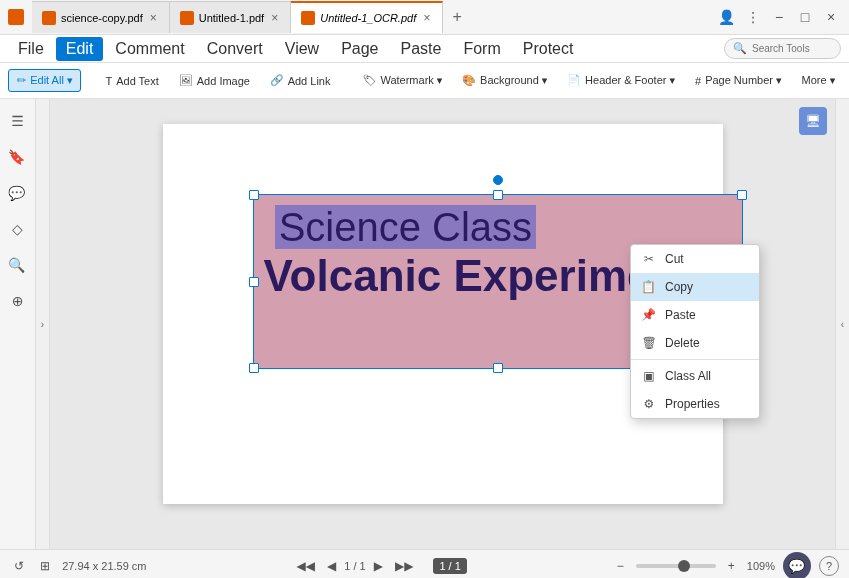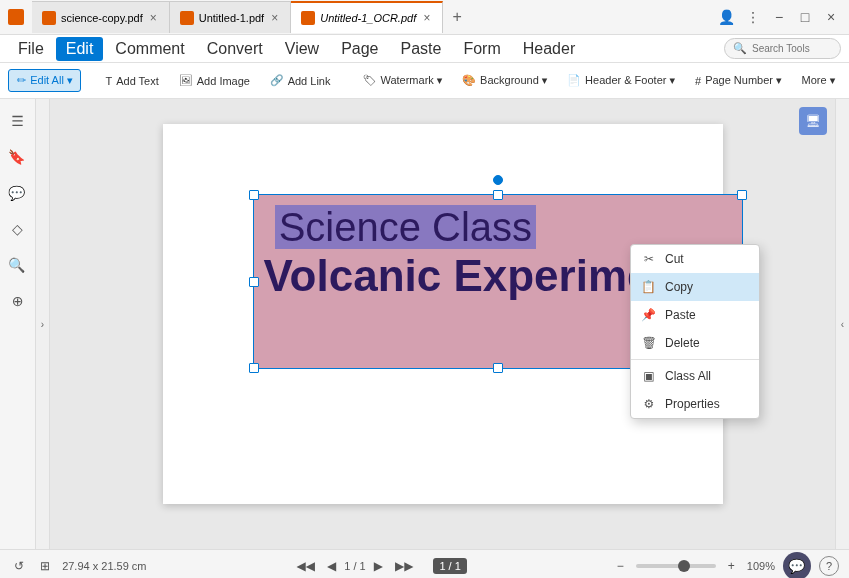--- a/index.html
+++ b/index.html
@@ -467,21 +467,21 @@
 
 <div class="menu-bar">
   <span class="menu-item">File</span>
   <span class="menu-item active">Edit</span>
   <span class="menu-item">Comment</span>
   <span class="menu-item">Convert</span>
   <span class="menu-item">View</span>
   <span class="menu-item">Page</span>
   <span class="menu-item">Paste</span>
   <span class="menu-item">Form</span>
-  <span class="menu-item">Header</span>
+  <span class="menu-item">Protect</span>
   <div class="search-box" style="margin-left:auto;">
     <span style="color:#888;font-size:11px;">🔍</span>
     <input type="text" placeholder="Search Tools" style="">
   </div>
 </div>
 
 <div class="toolbar">
   <button class="toolbar-btn active">
     <span>✏</span>
     <span>Edit All ▾</span>

